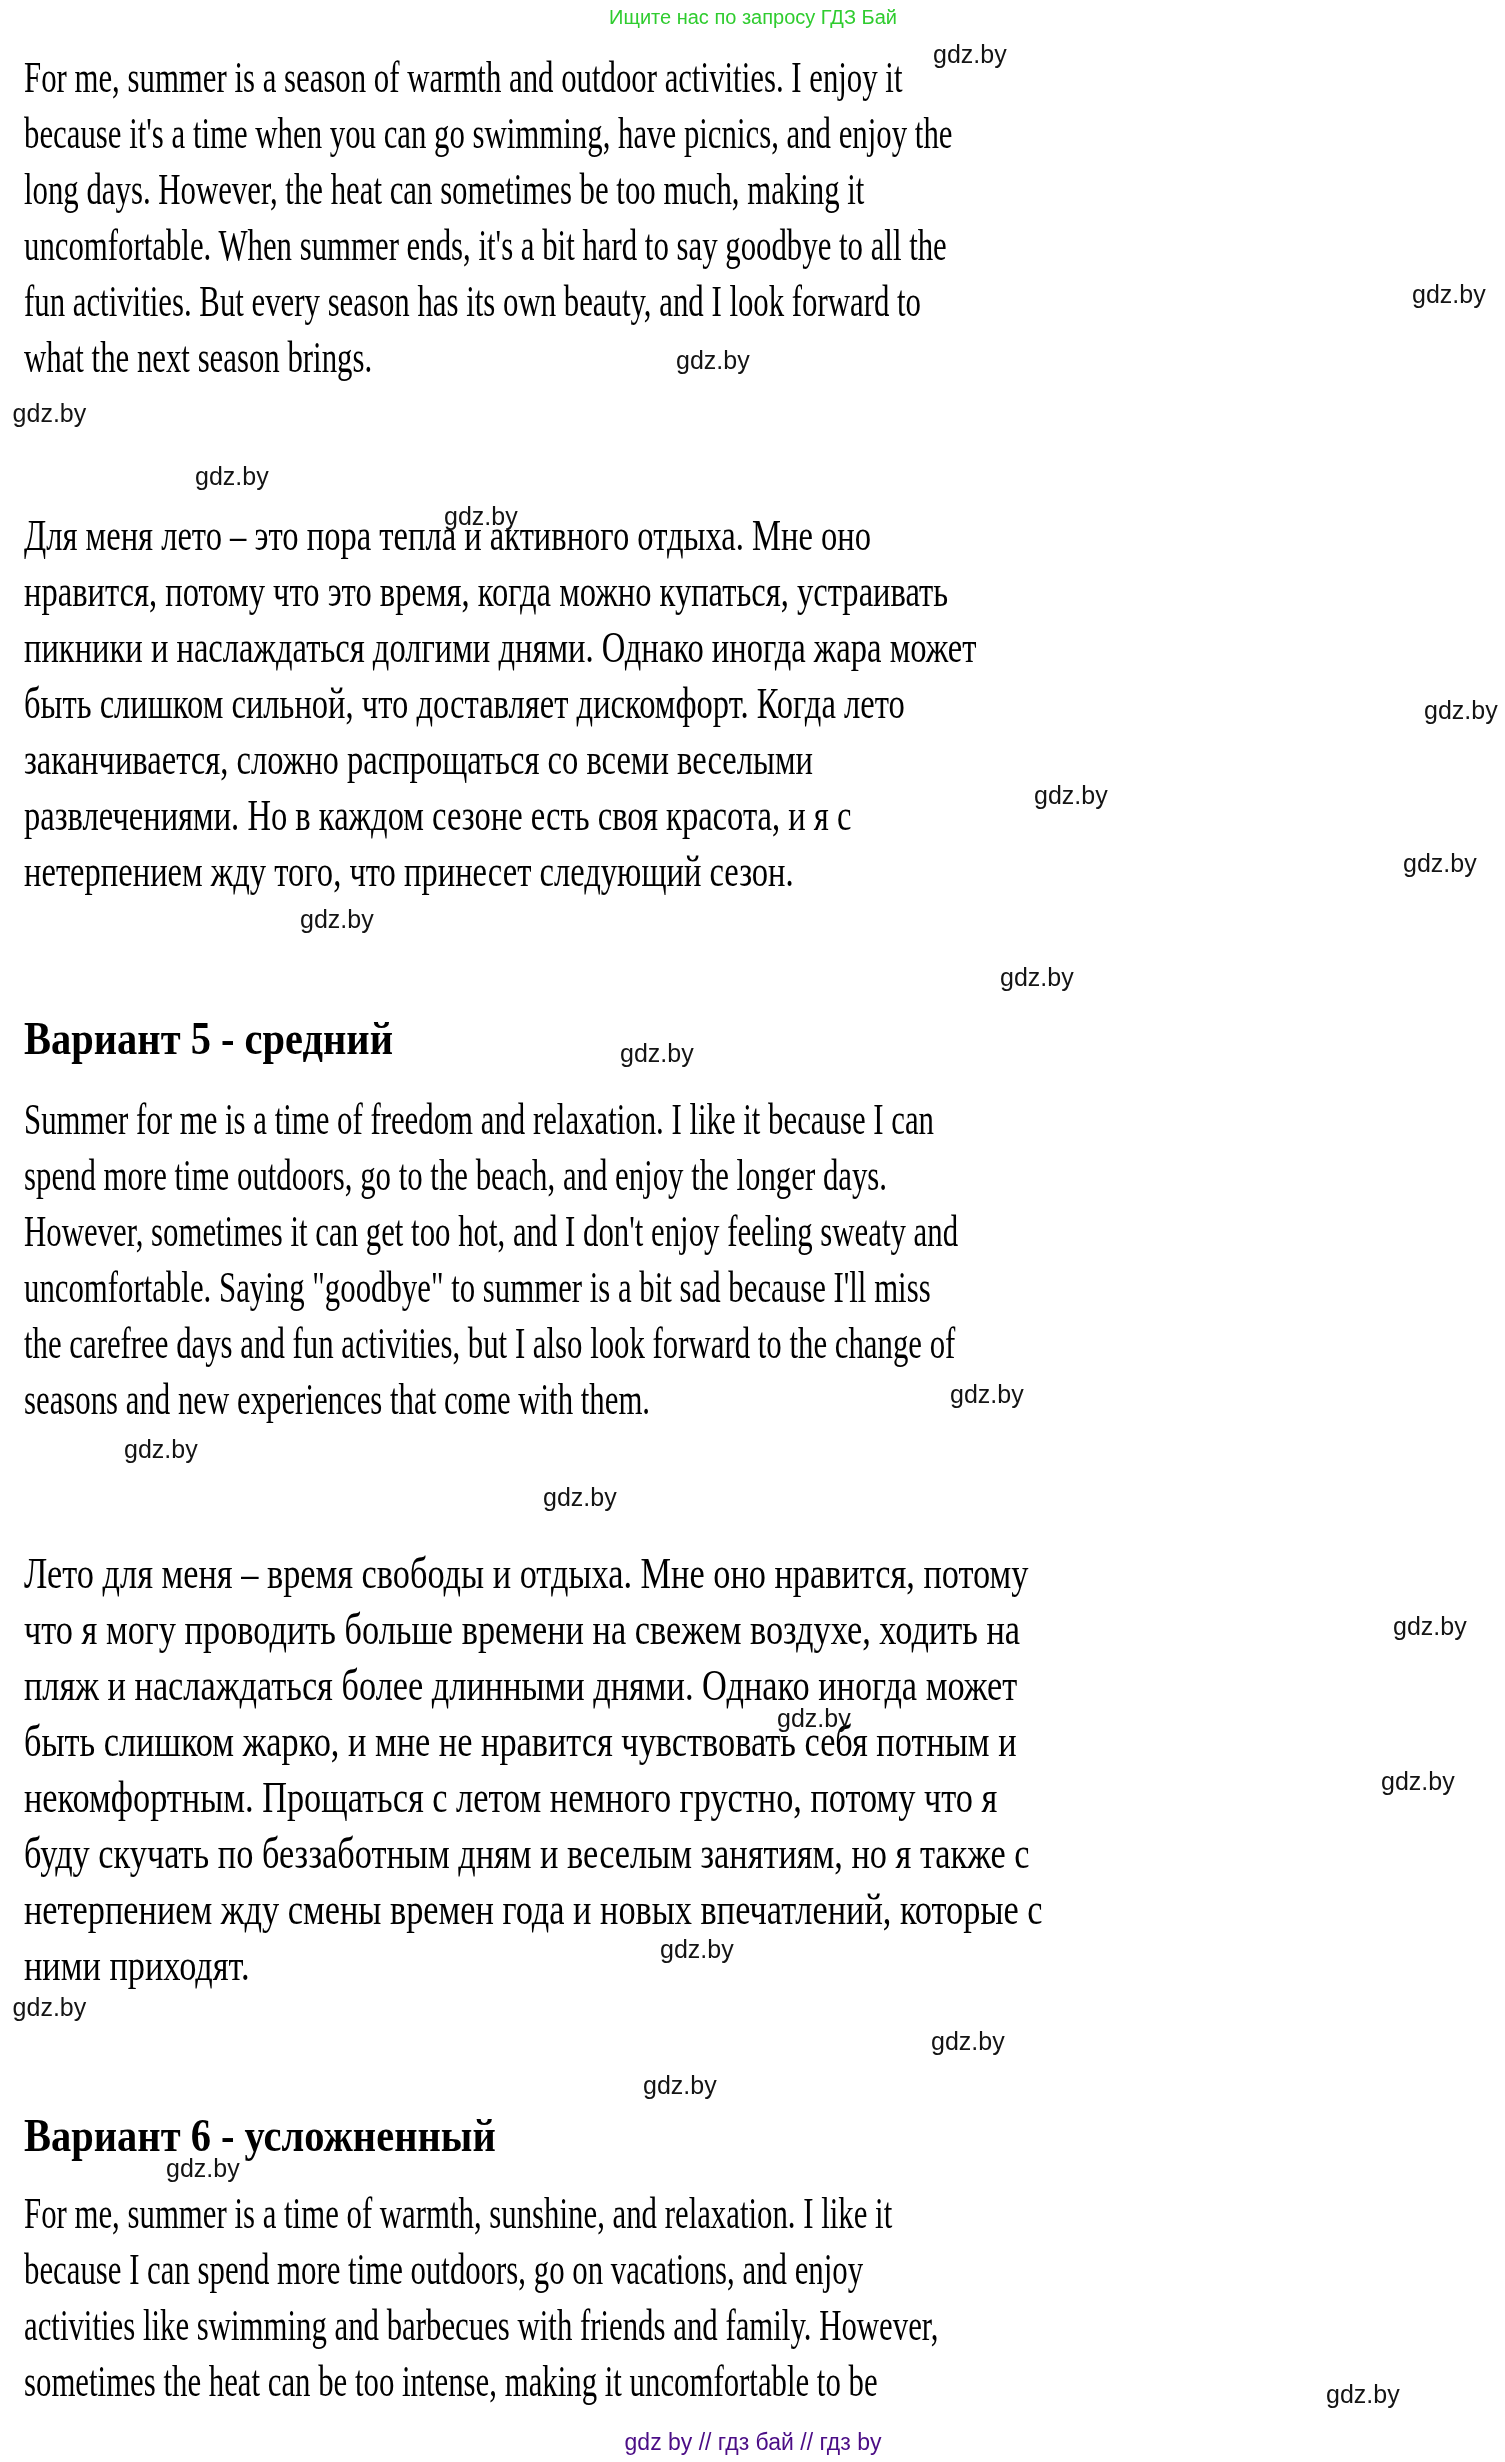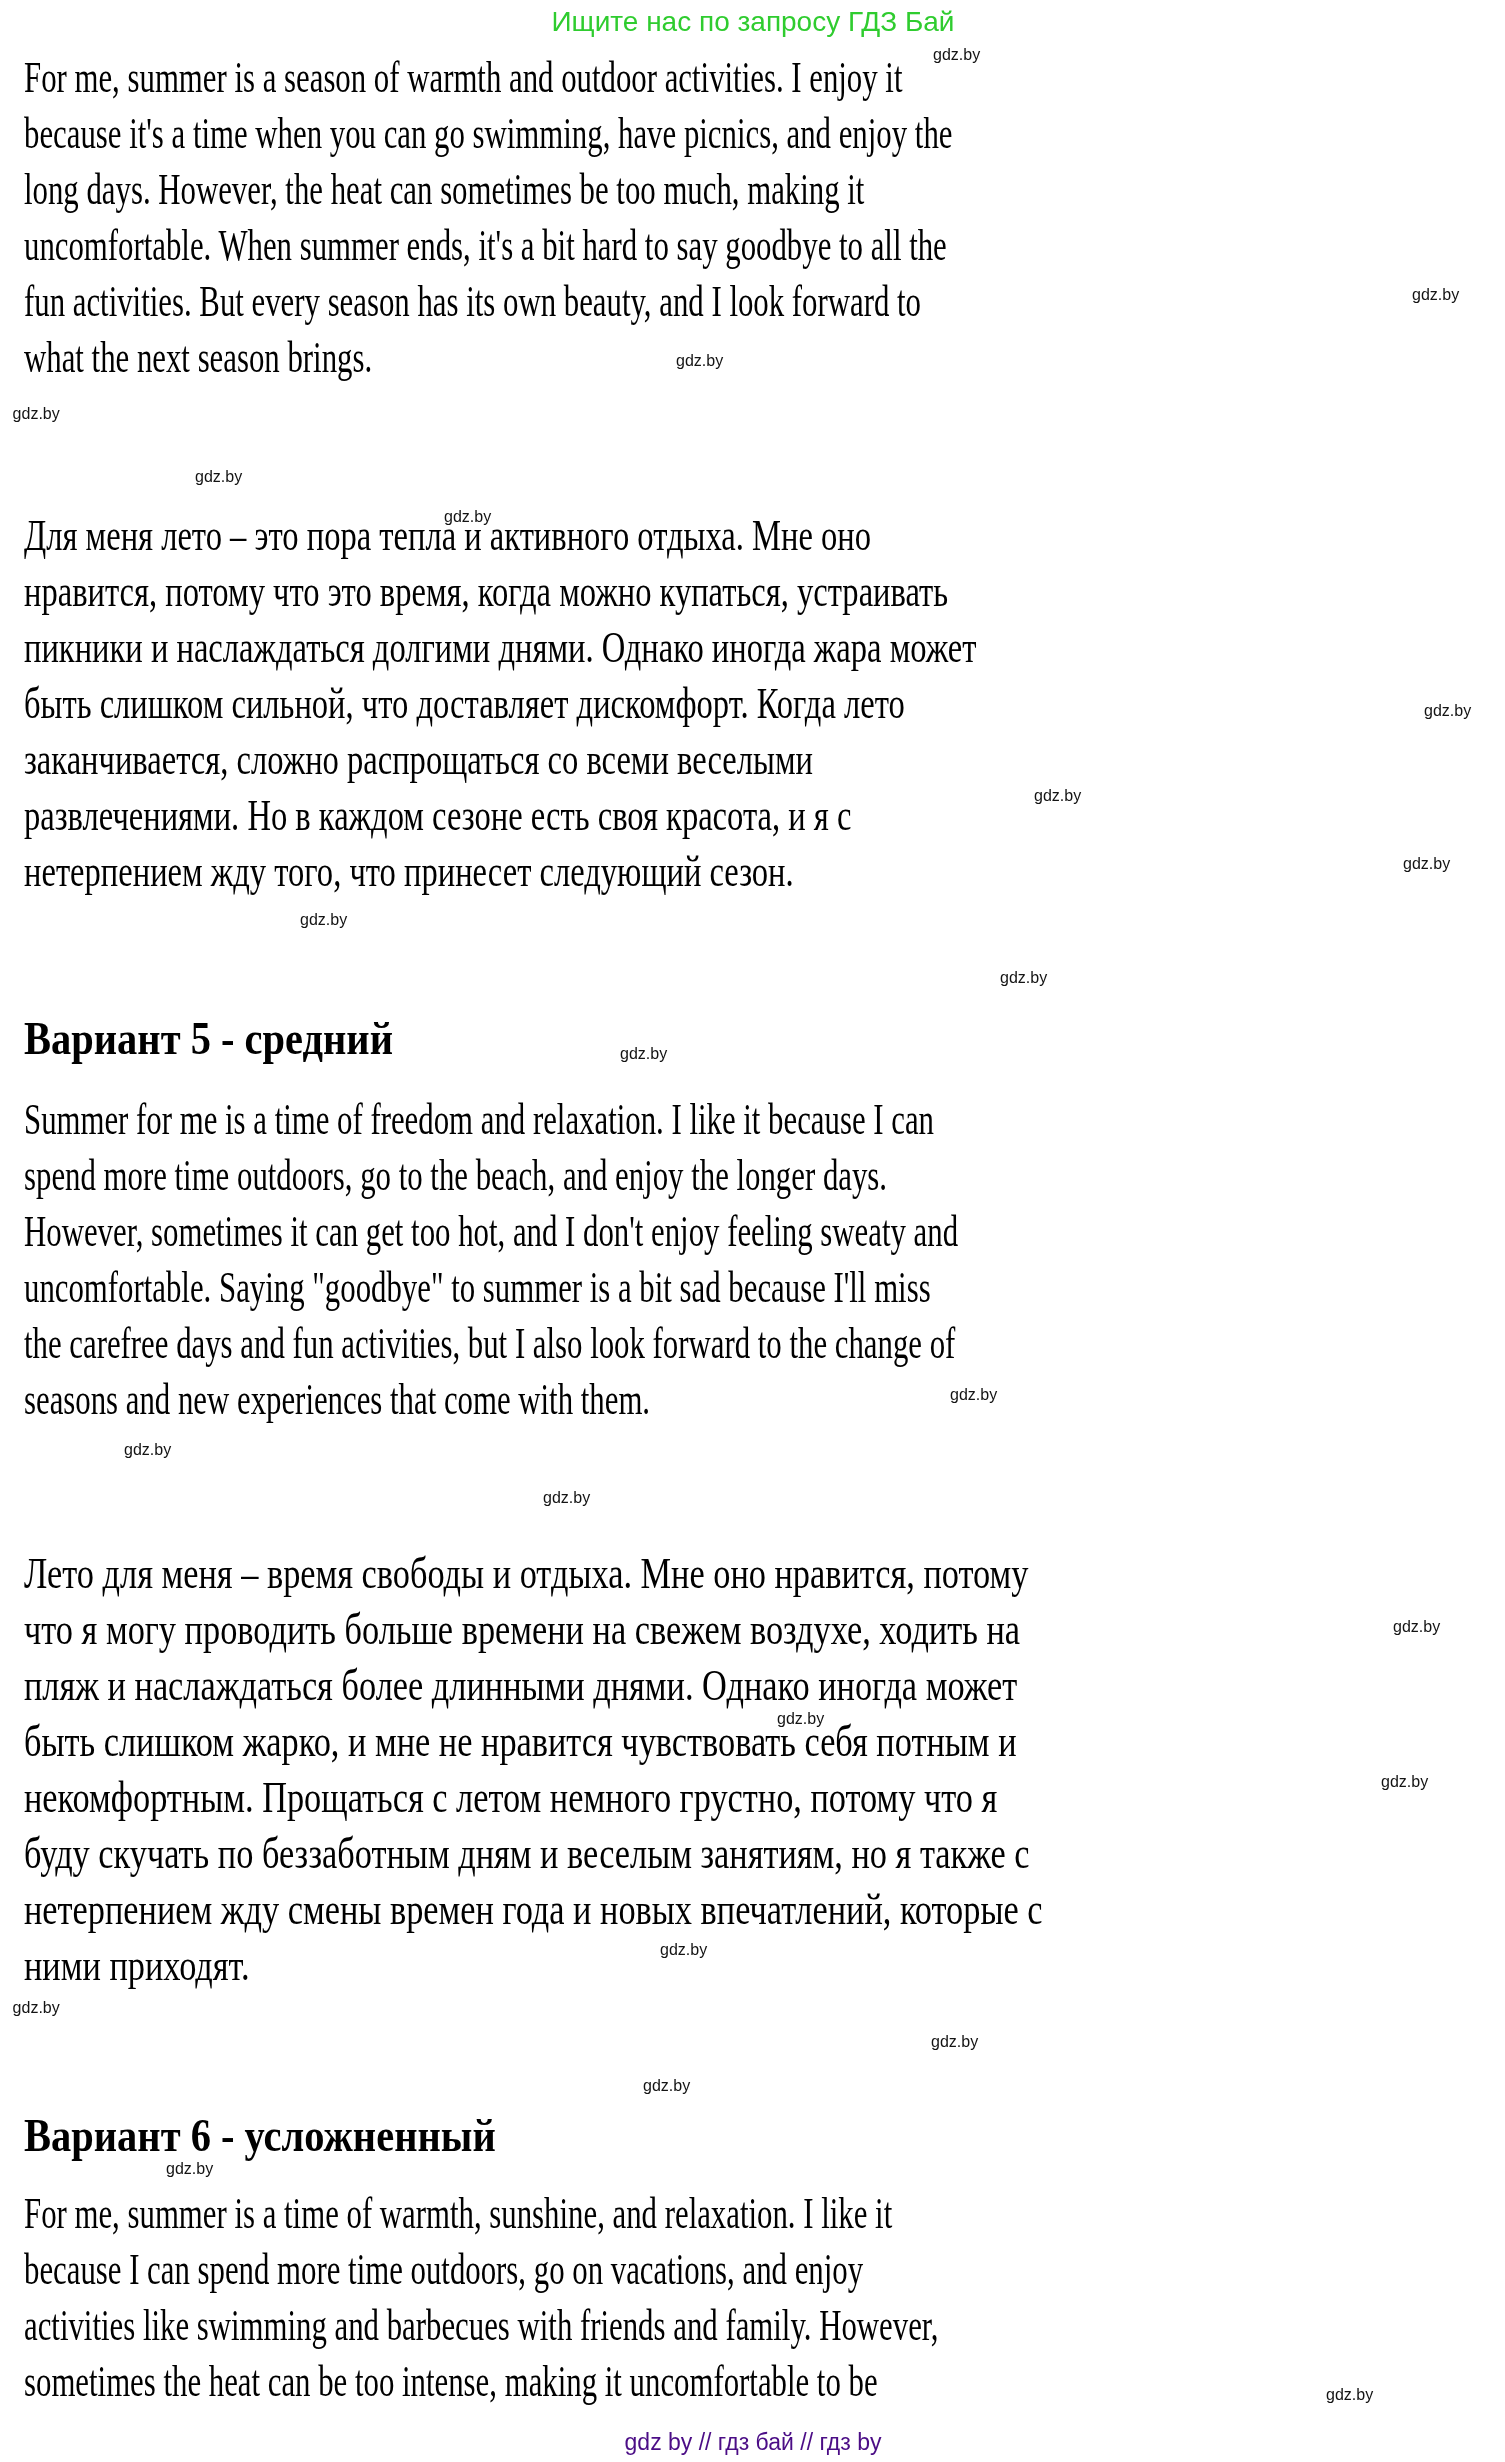--- a/index.html
+++ b/index.html
@@ -9,21 +9,21 @@
     height: 2462px;
     background: #ffffff;
     overflow: hidden;
   }
   .promo {
     position: absolute;
     top: 6.3px; left: 0;
     width: 100%;
     text-align: center;
     font-family: "Liberation Sans", sans-serif;
-    font-size: 28px;
+    font-size: 20px;
     color: #2fcc2f;
     white-space: pre;
   }
   .serif-block {
     position: absolute;
     left: 23.5px;
     font-family: "Liberation Serif", serif;
     font-size: 44px;
     line-height: 56px;
     color: #000000;
@@ -41,21 +41,21 @@
     font-size: 46px;
     line-height: 56px;
     color: #000000;
     white-space: pre;
     transform-origin: 0 0;
     transform: scaleX(0.88);
   }
   .wm {
     position: absolute;
     font-family: "Liberation Sans", sans-serif;
-    font-size: 16px;
+    font-size: 25px;
     line-height: 27px;
     color: #141414;
     white-space: nowrap;
   }
   .footer {
     position: absolute;
     top: 2429px; left: 0;
     width: 100%;
     text-align: center;
     font-family: "Liberation Sans", sans-serif;

